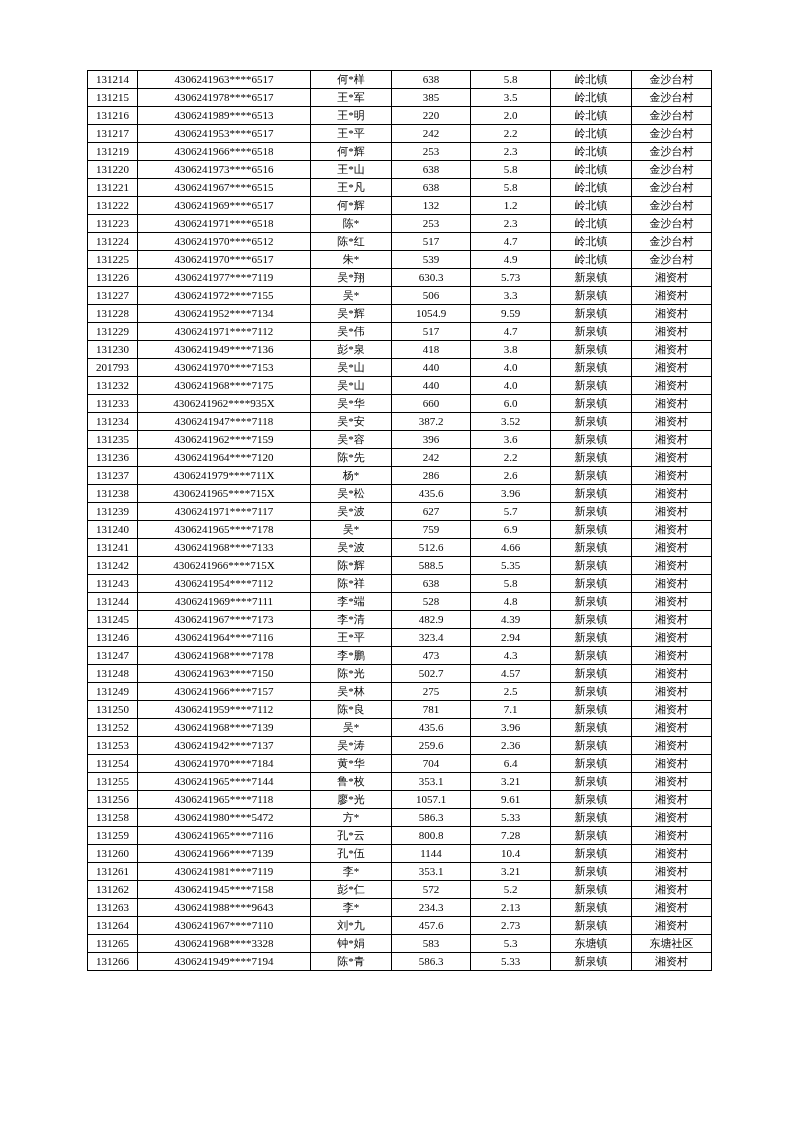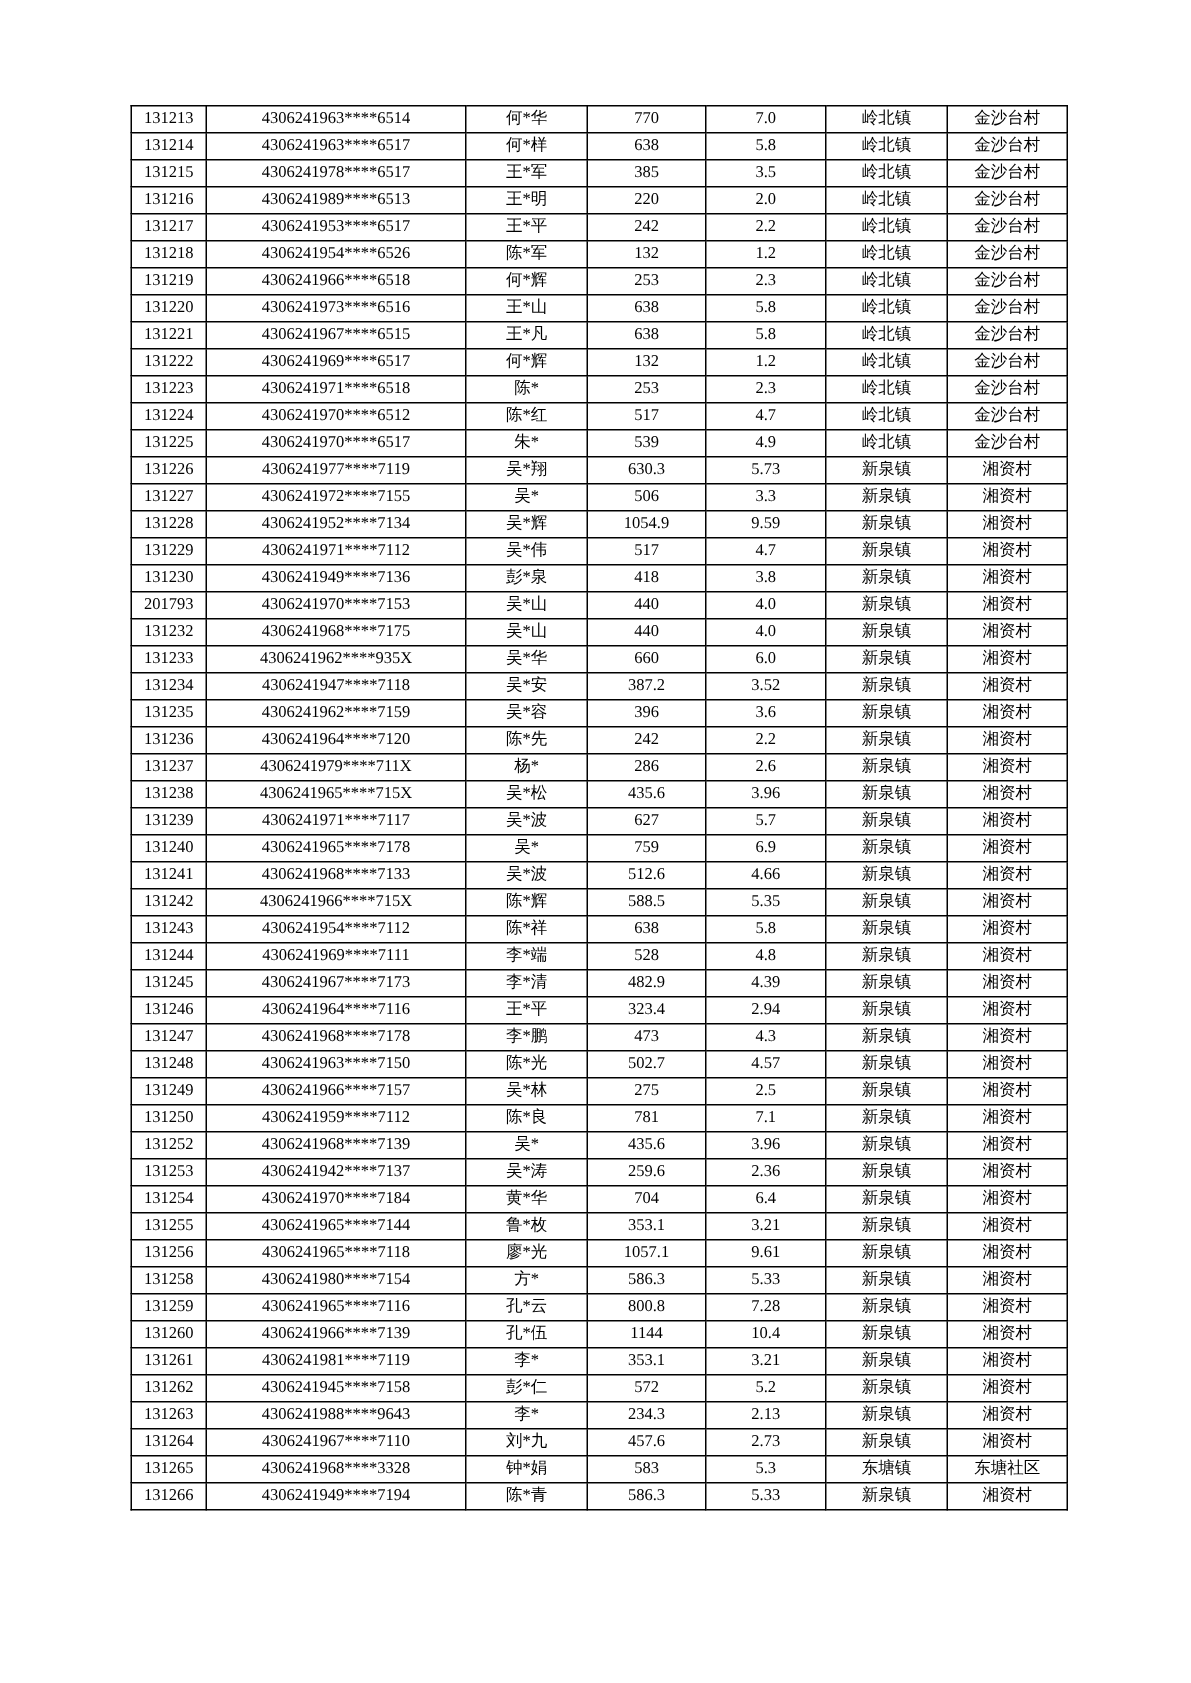--- a/index.html
+++ b/index.html
@@ -40,29 +40,20 @@
     <col style="width:50px">
     <col style="width:173px">
     <col style="width:81px">
     <col style="width:79px">
     <col style="width:80px">
     <col style="width:81px">
     <col style="width:80px">
   </colgroup>
   <tbody>
       <tr>
-        <td>131213</td>
-        <td>4306241963****6514</td>
-        <td>何*华</td>
-        <td>770</td>
-        <td>7.0</td>
-        <td>岭北镇</td>
-        <td>金沙台村</td>
-      </tr>
-      <tr>
         <td>131214</td>
         <td>4306241963****6517</td>
         <td>何*样</td>
         <td>638</td>
         <td>5.8</td>
         <td>岭北镇</td>
         <td>金沙台村</td>
       </tr>
       <tr>
         <td>131215</td>
@@ -85,29 +76,20 @@
       <tr>
         <td>131217</td>
         <td>4306241953****6517</td>
         <td>王*平</td>
         <td>242</td>
         <td>2.2</td>
         <td>岭北镇</td>
         <td>金沙台村</td>
       </tr>
       <tr>
-        <td>131218</td>
-        <td>4306241954****6526</td>
-        <td>陈*军</td>
-        <td>132</td>
-        <td>1.2</td>
-        <td>岭北镇</td>
-        <td>金沙台村</td>
-      </tr>
-      <tr>
         <td>131219</td>
         <td>4306241966****6518</td>
         <td>何*辉</td>
         <td>253</td>
         <td>2.3</td>
         <td>岭北镇</td>
         <td>金沙台村</td>
       </tr>
       <tr>
         <td>131220</td>
@@ -428,21 +410,21 @@
         <td>131256</td>
         <td>4306241965****7118</td>
         <td>廖*光</td>
         <td>1057.1</td>
         <td>9.61</td>
         <td>新泉镇</td>
         <td>湘资村</td>
       </tr>
       <tr>
         <td>131258</td>
-        <td>4306241980****7154</td>
+        <td>4306241980****5472</td>
         <td>方*</td>
         <td>586.3</td>
         <td>5.33</td>
         <td>新泉镇</td>
         <td>湘资村</td>
       </tr>
       <tr>
         <td>131259</td>
         <td>4306241965****7116</td>
         <td>孔*云</td>

